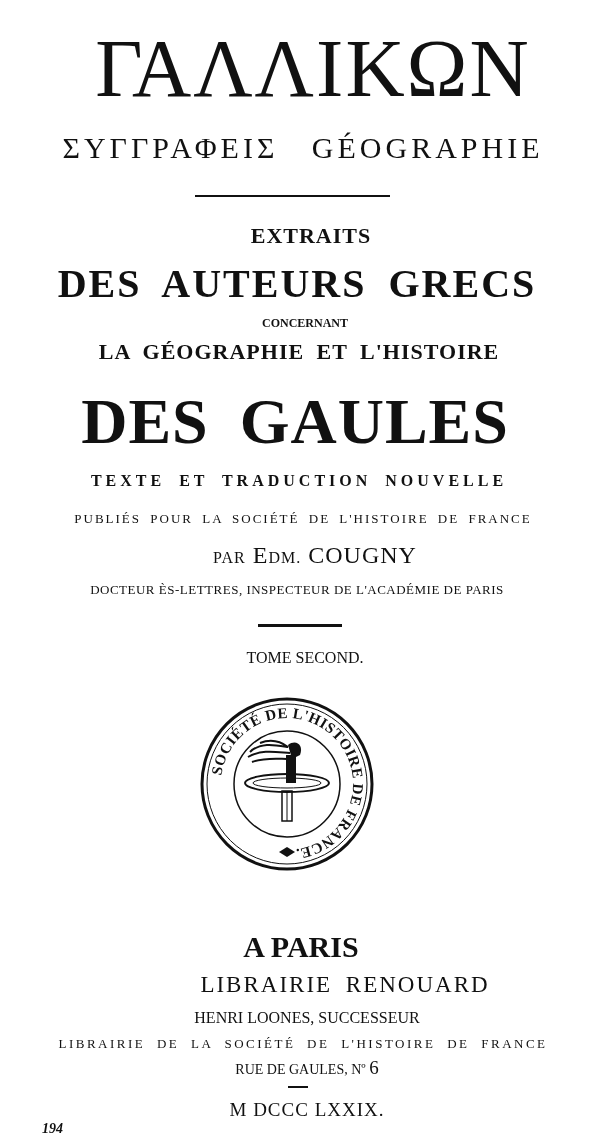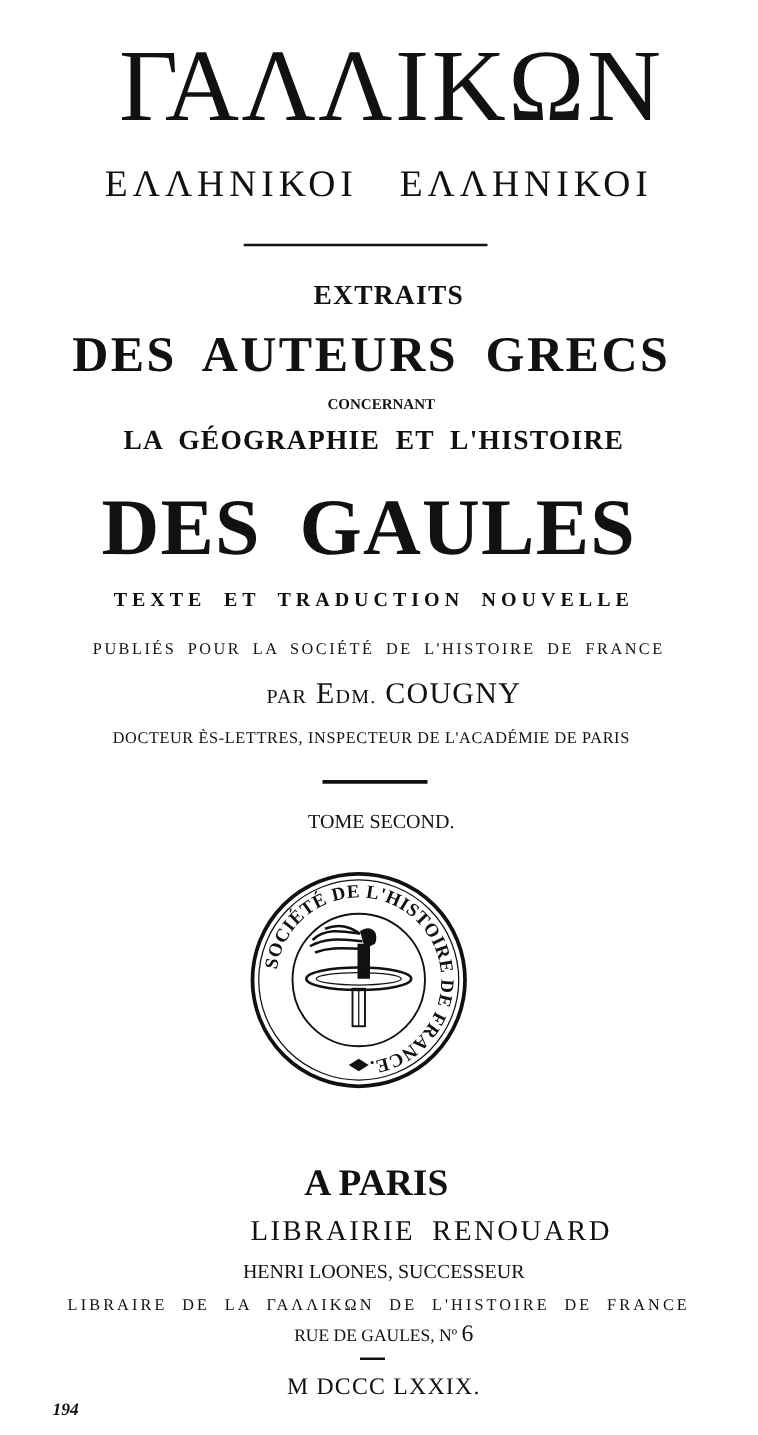--- a/index.html
+++ b/index.html
@@ -168,21 +168,21 @@
       font-style: italic;
     }
   </style>
 </head>
 <body>
 
 <div>
 
   <div class="line greek-title">ΓΑΛΛΙΚΩΝ</div>
 
-  <div class="line greek-sub">ΕΛΛΗΝΙΚΟΙ ΕΛΛΗΝΙΚΟΙ</div>
+  <div class="line greek-sub">ΣΥΓΓΡΑΦΕΙΣ GÉOGRAPHIE</div>
 
   <div class="rule" style="left:195px; top:195px; width:195px; height:2px;"></div>
 
   <div class="line extraits">EXTRAITS</div>
 
   <div class="line auteurs">DES AUTEURS GRECS</div>
 
   <div class="line concernant">CONCERNANT</div>
 
   <div class="line geographie">LA GÉOGRAPHIE ET L'HISTOIRE</div>
@@ -229,21 +229,21 @@
 
     <path d="M 87,150 L 95,155 L 87,160 L 79,155 Z" fill="#111"></path>
   </svg>
 
   <div class="line aparis">A PARIS</div>
 
   <div class="line renouard">LIBRAIRIE RENOUARD</div>
 
   <div class="line loones">HENRI LOONES, SUCCESSEUR</div>
 
-  <div class="line libraire">LIBRAIRE DE LA ΓΑΛΛΙΚΩΝ DE L'HISTOIRE DE FRANCE</div>
+  <div class="line libraire">LIBRAIRIE DE LA SOCIÉTÉ DE L'HISTOIRE DE FRANCE</div>
 
   <div class="line rue">
     <span>RUE DE GAULES, Nº</span>
     <span class="num">6</span>
   </div>
 
   <div class="rule" style="left:288px; top:1086px; width:20px; height:2px;"></div>
 
   <div class="line year">M DCCC LXXIX.</div>
 

